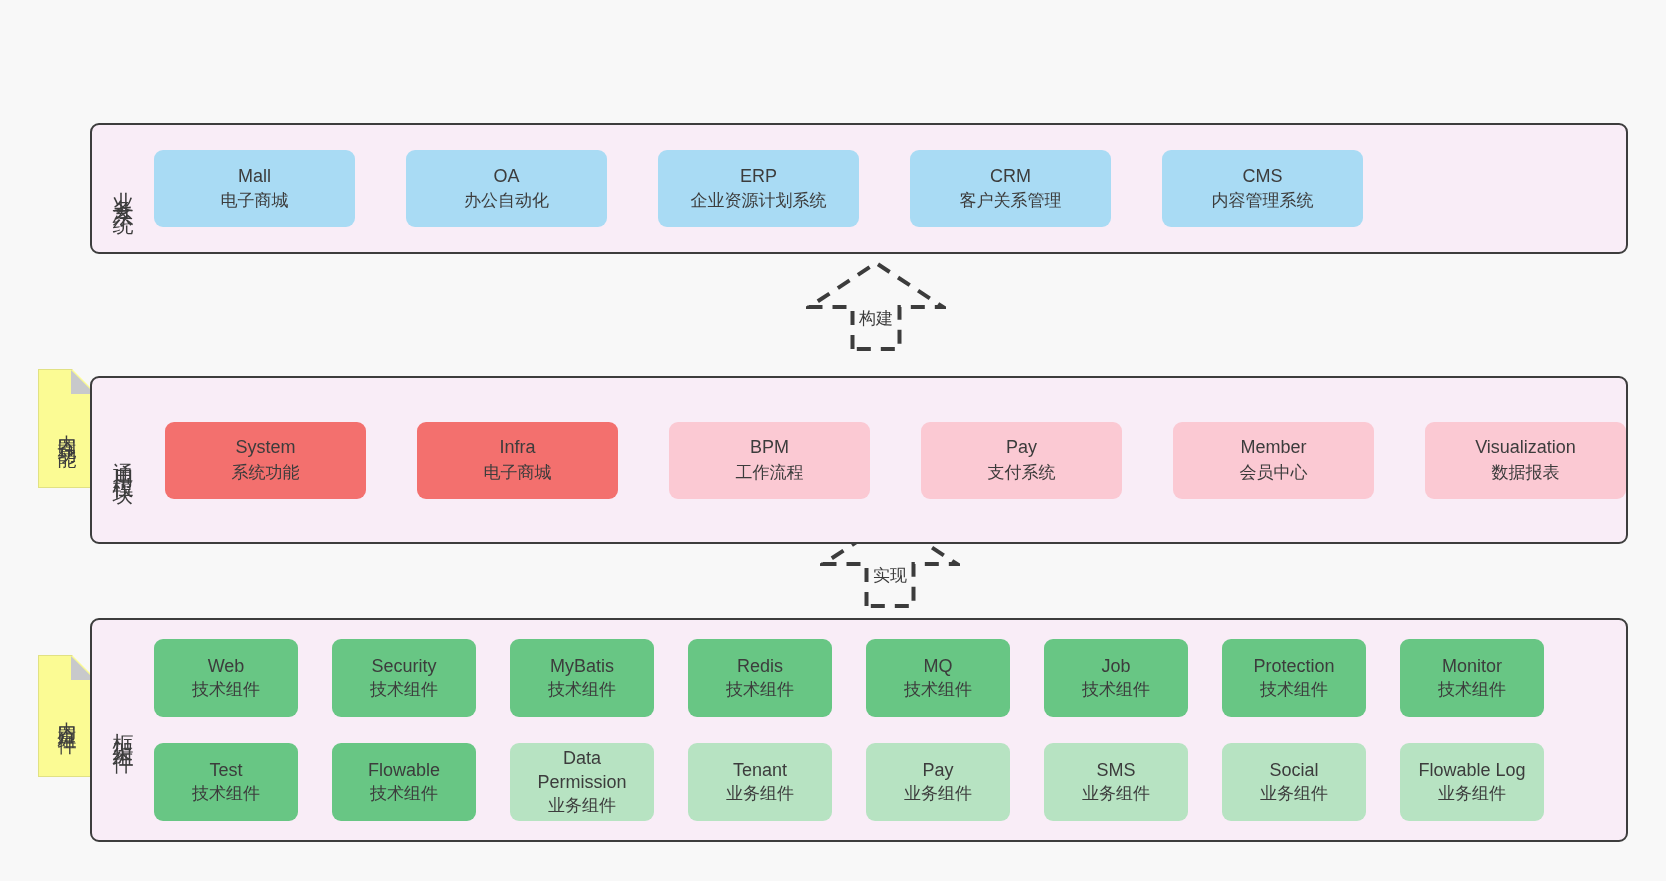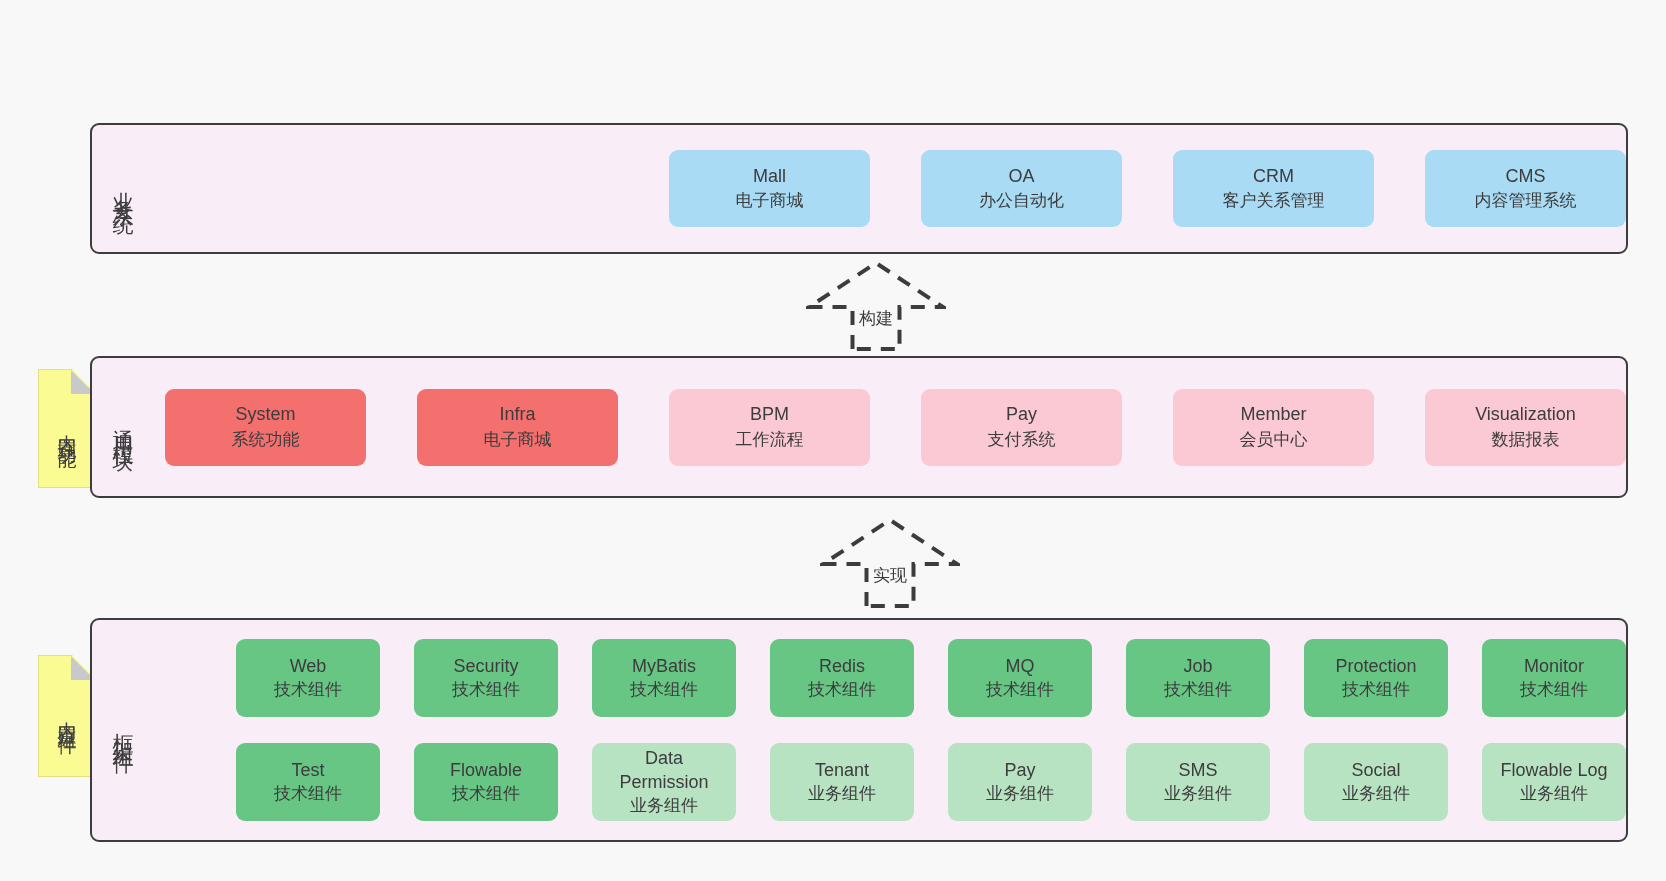--- a/index.html
+++ b/index.html
@@ -40,21 +40,20 @@
     font-size: 21px;
     letter-spacing: 7px;
     color: var(--text, #3c3c3c);
     user-select: none;
   }
   .panel-body {
     flex: 1;
     display: flex;
     flex-direction: column;
     gap: 26px;
-    align-items: flex-end;
   }
   .box-row {
     display: flex;
     gap: 51px;
   }
   .box-row.tight { gap: 34px; }
   
   .box {
     box-sizing: border-box;
     width: 201px;
@@ -132,20 +131,24 @@
       <div class="box-row">
         <div class="box blue">
           <div class="box-title">Mall</div>
           <div class="box-sub">电子商城</div>
         </div>
         <div class="box blue">
           <div class="box-title">OA</div>
           <div class="box-sub">办公自动化</div>
         </div>
         <div class="box blue">
+          <div class="box-title">ERP</div>
+          <div class="box-sub">企业资源计划系统</div>
+        </div>
+        <div class="box blue">
           <div class="box-title">CRM</div>
           <div class="box-sub">客户关系管理</div>
         </div>
         <div class="box blue">
           <div class="box-title">CMS</div>
           <div class="box-sub">内容管理系统</div>
         </div>
       </div>
     </div>
   </div>
@@ -155,21 +158,21 @@
       <path d="M 46.5 89 L 46.5 47 L 3 47 L 70 3 L 137 47 L 93.5 47 L 93.5 89 Z" fill="none" stroke="#3c3c3c" stroke-width="4" stroke-dasharray="14 10"></path>
     </svg>
     <span class="arrow-label">构建</span>
   </div>
 
   <div class="note" style="top:369px; height:117px;">
     <span class="fold"></span>
     <span>内置功能</span>
   </div>
 
-  <div class="panel" style="top:356px; height:142px;">
+  <div class="panel" style="top:376px; height:168px;gap:11px;">
     <div class="panel-label">通用模块</div>
     <div class="panel-body">
       <div class="box-row">
         <div class="box red">
           <div class="box-title">System</div>
           <div class="box-sub">系统功能</div>
         </div>
         <div class="box red">
           <div class="box-title">Infra</div>
           <div class="box-sub">电子商城</div>

